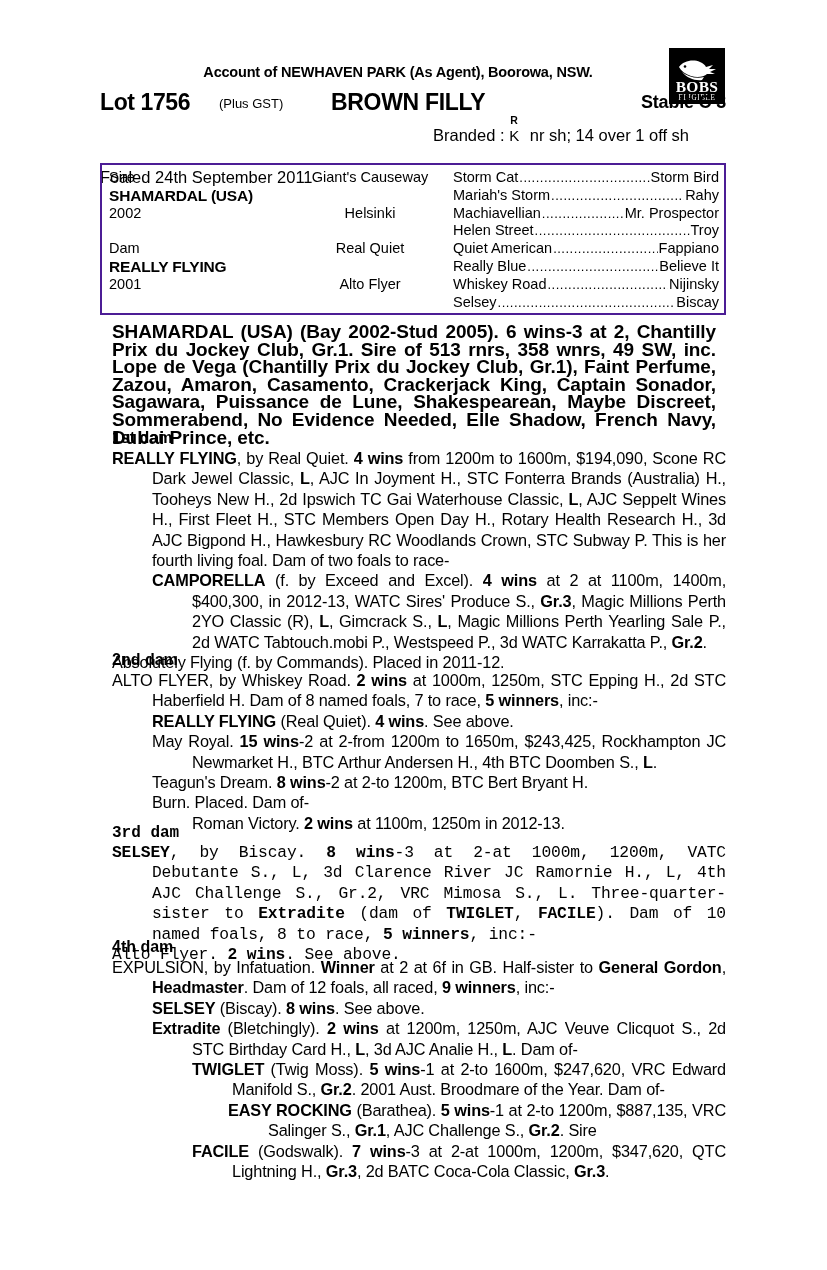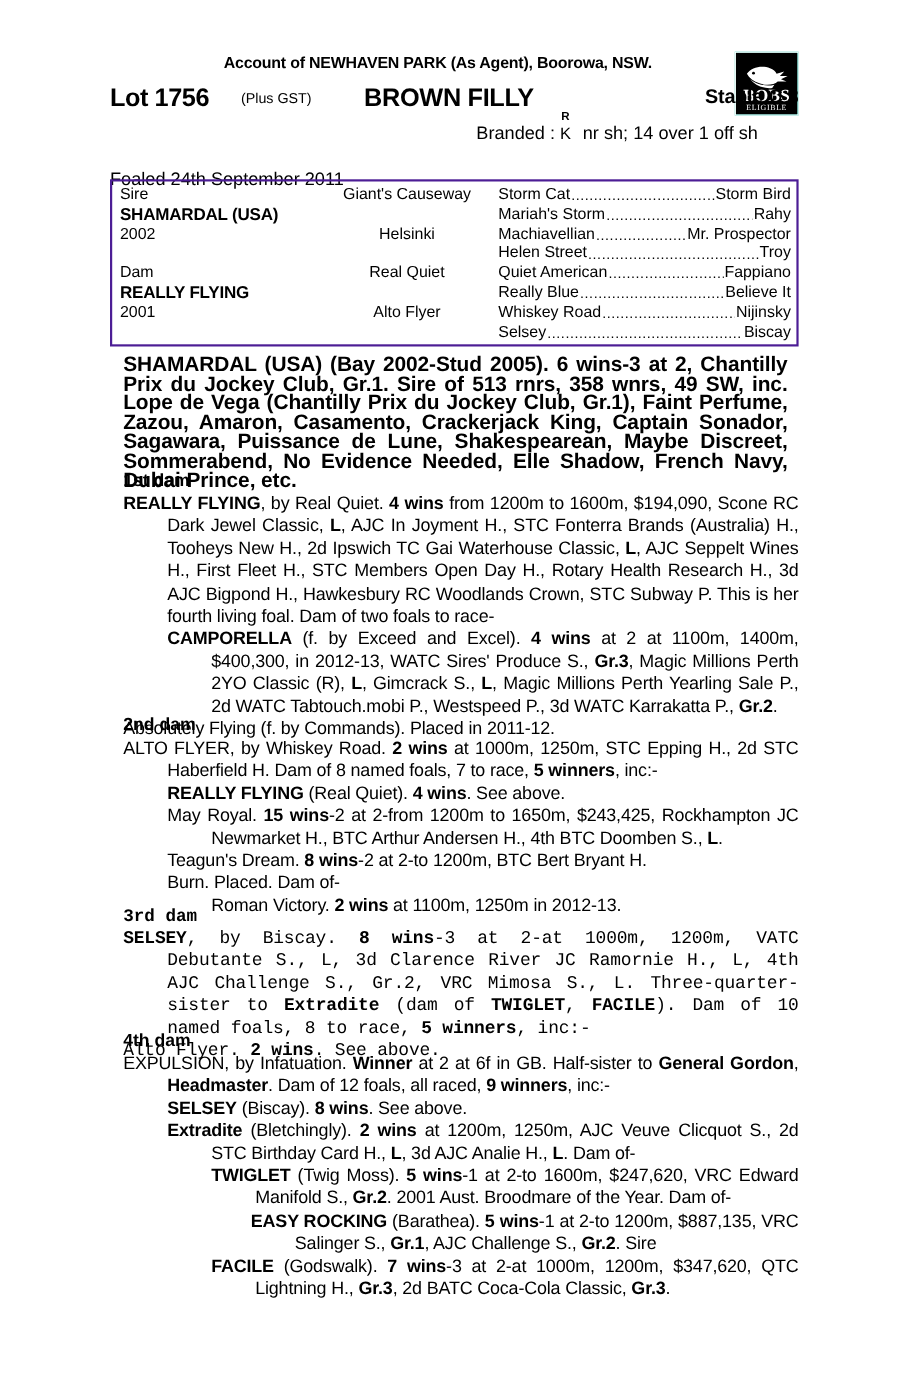--- a/index.html
+++ b/index.html
@@ -29,34 +29,34 @@
     left: 100px;
     top: 42px;
     width: 626px;
   }
   .bobs-logo {
     position: absolute;
     right: 0px;
     top: 5px;
     width: 58px;
     height: 58px;
-    background: #14b8a6;
+    background: #a16207;
     border: 1px solid #ffffff;
     box-sizing: border-box;
   }
   .bobs-logo svg { display: block; }
 
   .account-line {
     text-align: center;
     font-size: 14.5px;
     font-weight: bold;
     letter-spacing: -0.2px;
     padding-right: 30px;
     white-space: nowrap;
-    margin-top: 8px;
+    margin-top: 22px;
   }
 
   .lot-row {
     position: relative;
     margin-top: 9px;
     height: 28px;
   }
   .lot-num {
     position: absolute;
     left: 0; top: 0;

